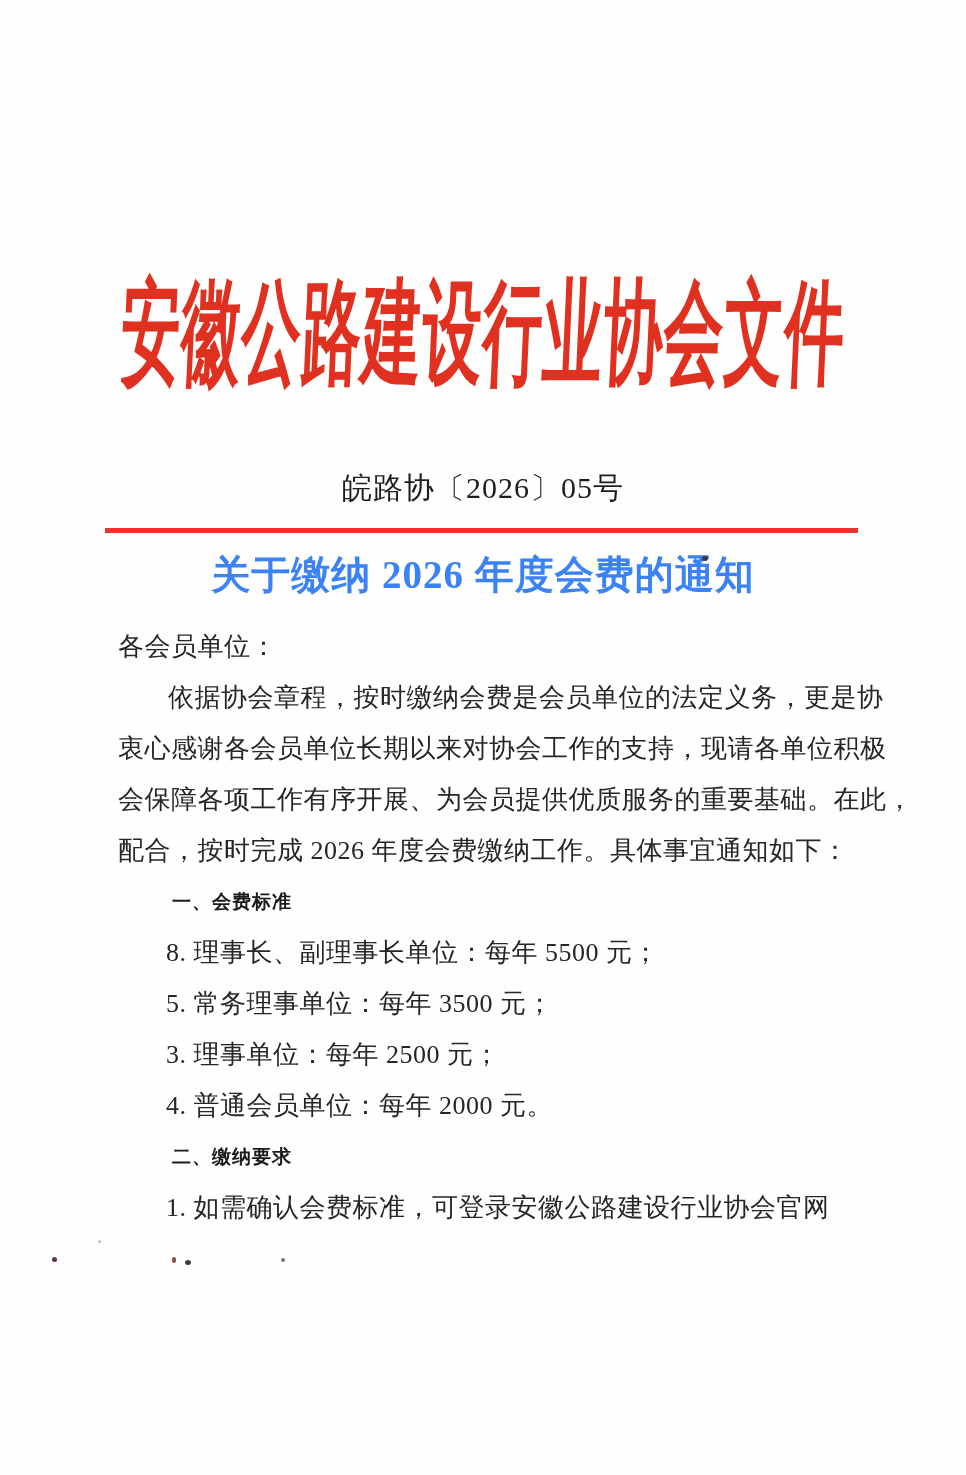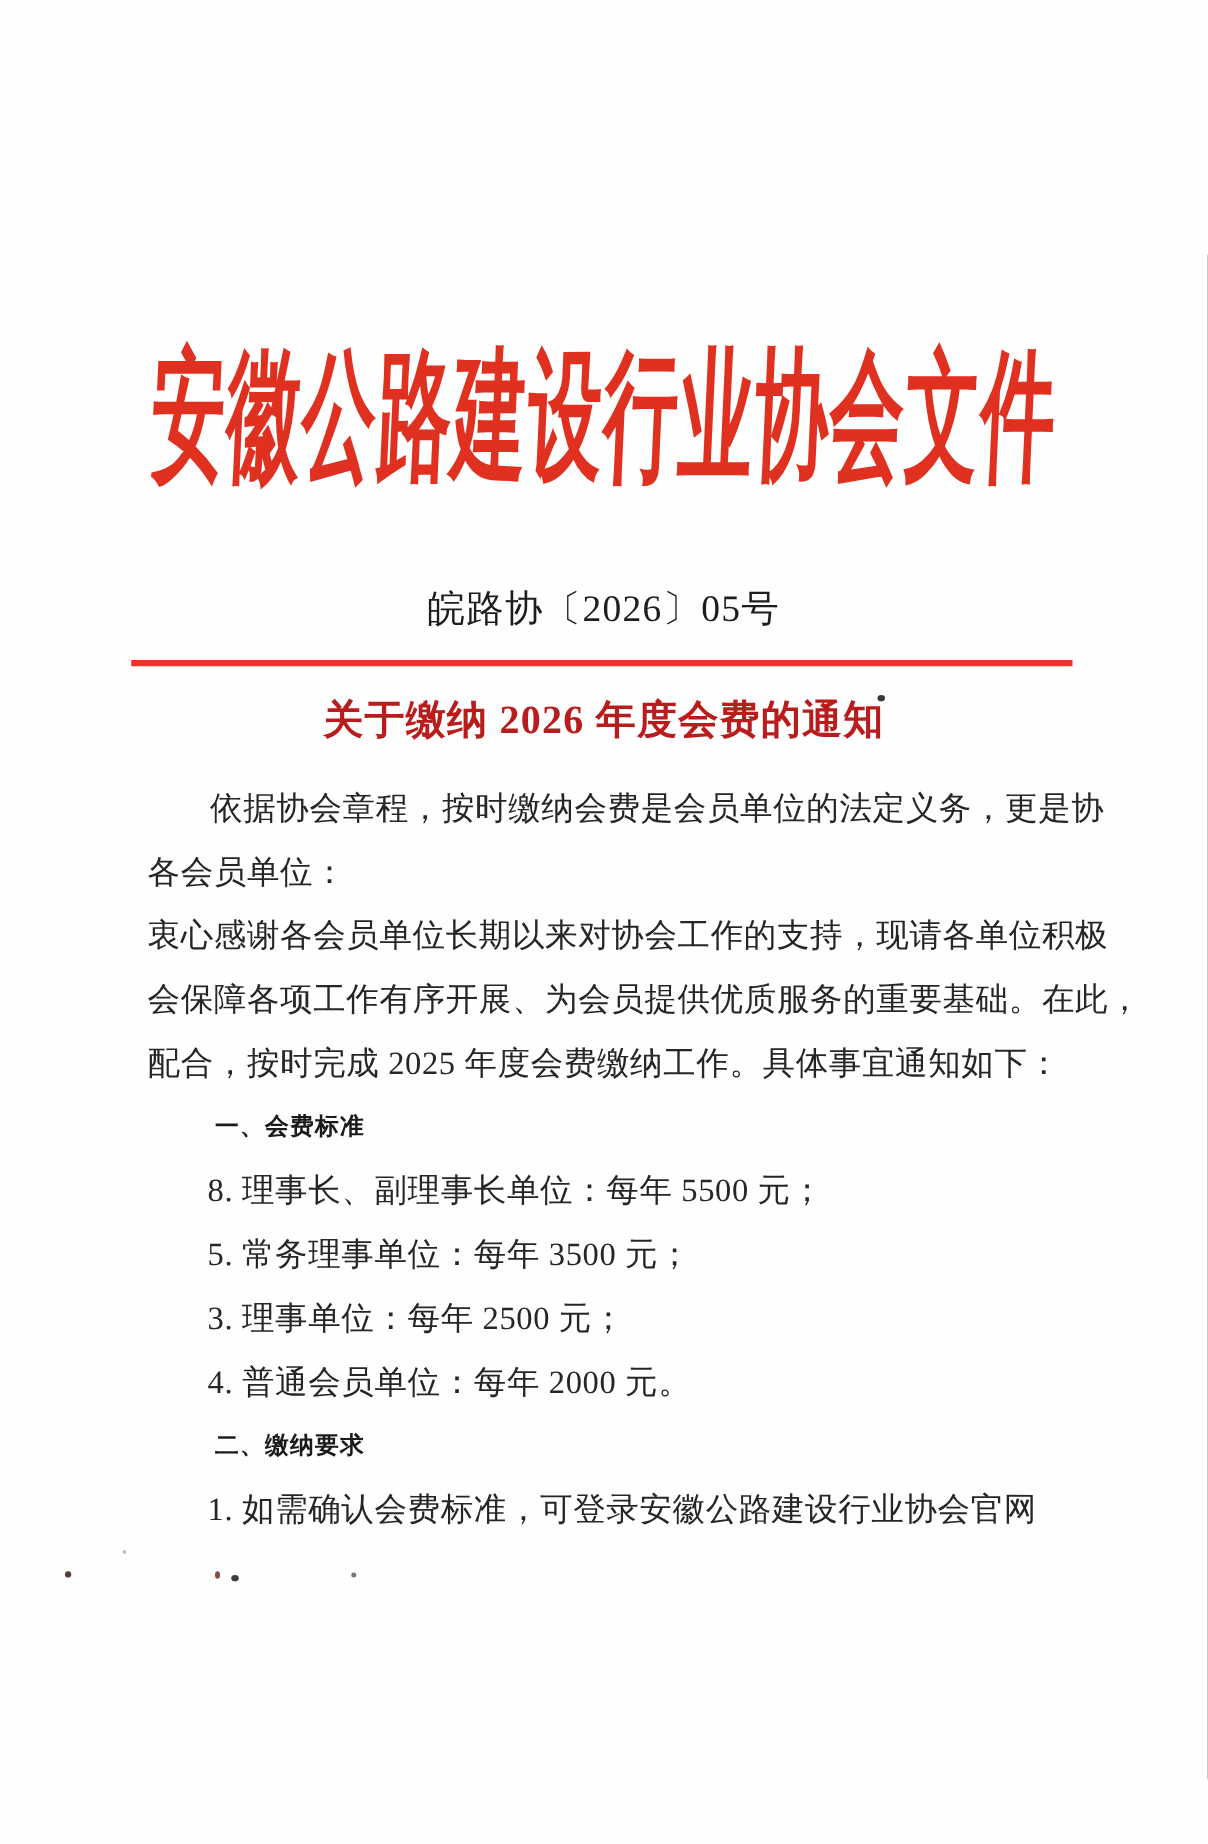--- a/index.html
+++ b/index.html
@@ -30,21 +30,21 @@
     line-height:32px;
   }
   
   .red-rule{
     position:absolute;top:528px;left:105px;width:753px;height:5px;
     background:#e8332a;
   }
   
   .notice-title{
     position:absolute;top:548px;left:0;right:0;height:54px;
-    text-align:center;font-size:32px;font-weight:bold;color:#b91c1c;
+    text-align:center;font-size:39px;font-weight:bold;color:#3b82f6;
     line-height:54px;letter-spacing:1px;
   }
   
   .body-block{
     position:absolute;top:621px;left:118px;width:763px;
     font-size:26px;line-height:51px;color:#262626;letter-spacing:0.5px;
   }
   .line{height:51px;white-space:nowrap;}
   .indent{padding-left:50px;}
   .item{padding-left:48px;}
@@ -71,25 +71,25 @@
     <span class="big">安徽公路建设行业协会文件</span>
   </div>
 
   <div class="doc-number">皖路协〔2026〕05号</div>
 
   <div class="red-rule"></div>
 
   <div class="notice-title">关于缴纳 2026 年度会费的通知</div>
 
   <div class="body-block">
+    <div class="line">各会员单位：</div>
     <div class="line indent">依据协会章程，按时缴纳会费是会员单位的法定义务，更是协</div>
-    <div class="line">各会员单位：</div>
     <div class="line">衷心感谢各会员单位长期以来对协会工作的支持，现请各单位积极</div>
     <div class="line">会保障各项工作有序开展、为会员提供优质服务的重要基础。在此，</div>
-    <div class="line">配合，按时完成 2025 年度会费缴纳工作。具体事宜通知如下：</div>
+    <div class="line">配合，按时完成 2026 年度会费缴纳工作。具体事宜通知如下：</div>
     <div class="line heading">一、会费标准</div>
     <div class="line item">8. 理事长、副理事长单位：每年 5500 元；</div>
     <div class="line item">5. 常务理事单位：每年 3500 元；</div>
     <div class="line item">3. 理事单位：每年 2500 元；</div>
     <div class="line item">4. 普通会员单位：每年 2000 元。</div>
     <div class="line heading">二、缴纳要求</div>
     <div class="line item">1. 如需确认会费标准，可登录安徽公路建设行业协会官网</div>
   </div>
 
   <div class="speck s1"></div>

